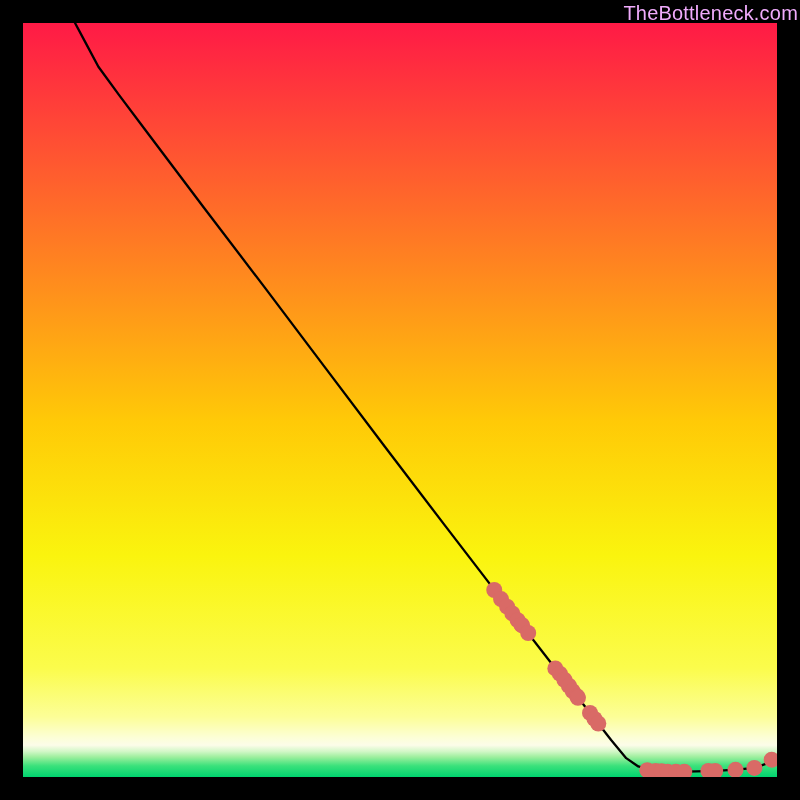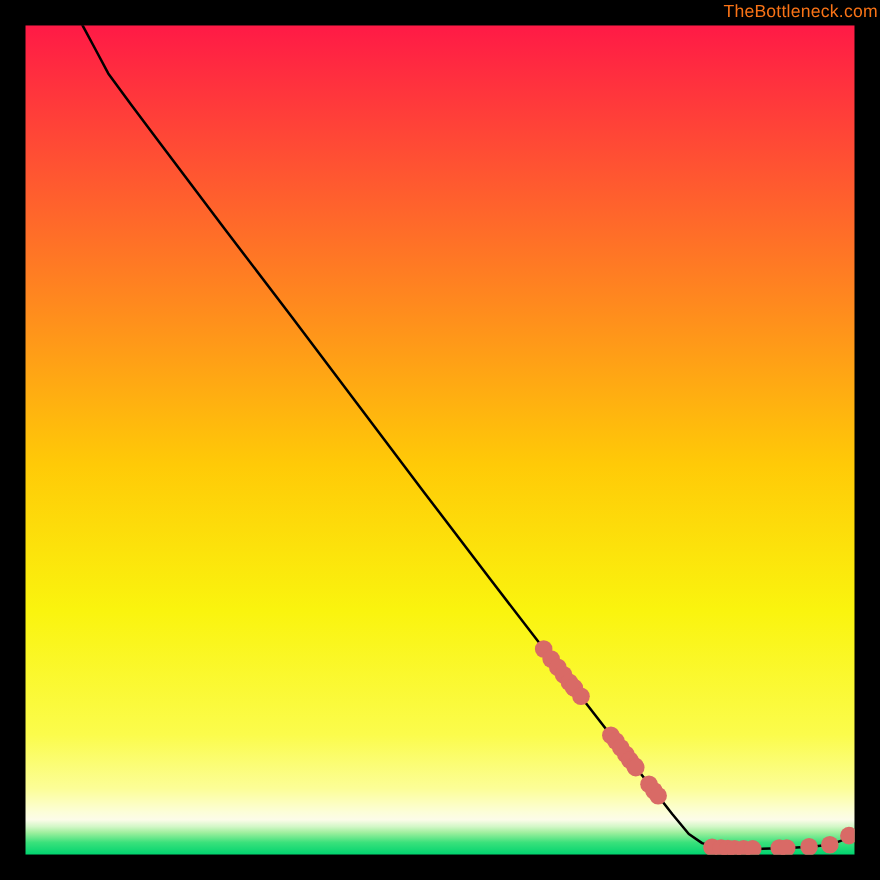--- a/index.html
+++ b/index.html
@@ -27,22 +27,22 @@
     position: absolute;
     left: 0;
     top: 0;
     width: 100%;
     height: 100%;
   }
   .attribution {
     position: absolute;
     right: 2px;
     top: 2px;
-    color: #f97316;
-    font-size: 16px;
+    color: #f0abfc;
+    font-size: 20px;
     font-weight: 400;
     letter-spacing: 0.2px;
   }
   svg.curve, svg.points {
     position: absolute;
     left: 0;
     top: 0;
     width: 754px;
     height: 754px;
   }

